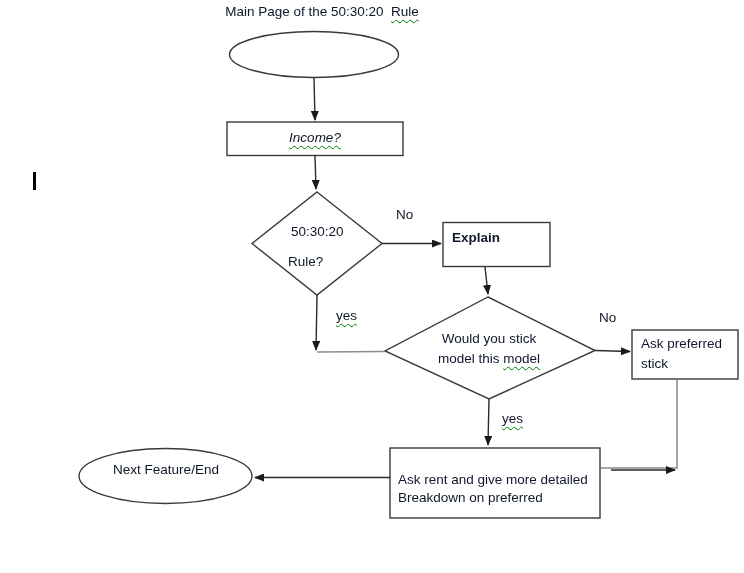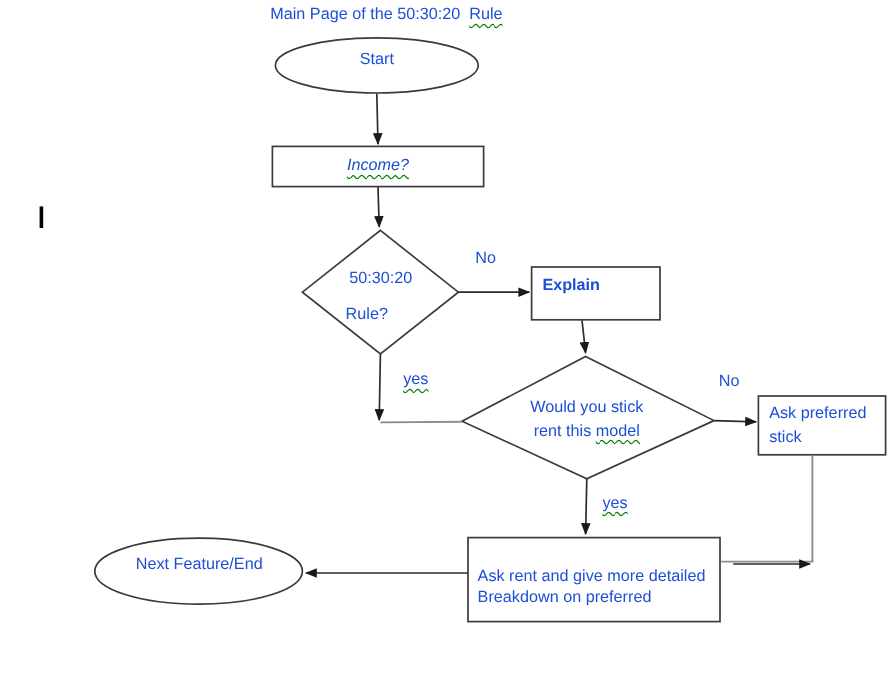--- a/index.html
+++ b/index.html
@@ -2,21 +2,21 @@
 <html><head>
 <meta charset="utf-8">
 <style>
   html,body{margin:0;padding:0;background:#fff;}
   .stage{
     position:relative;width:744px;height:573px;background:#ffffff;overflow:hidden;
     font-family:"Liberation Sans",sans-serif;color:#262626;
   }
   .layer{position:absolute;left:0;top:0;}
   .lbl{
-    position:absolute;font-size:13.5px;line-height:15px;white-space:pre;color:#1d4ed8;
+    position:absolute;font-size:13.5px;line-height:15px;white-space:pre;color:#0f172a;
   }
   .ctr{text-align:center;}
   .sq{
     text-decoration-line:underline;
     text-decoration-style:wavy;
     text-decoration-color:#007d00;
     text-decoration-thickness:1px;
     text-underline-offset:3px;
   }
   .cursor{position:absolute;left:33px;top:172px;width:3px;height:18px;background:#000;}
@@ -53,35 +53,34 @@
     <line class="gray" x1="385" y1="351.5" x2="317" y2="352"></line>
     <line class="conn" x1="317" y1="295" x2="316" y2="350" marker-end="url(#ah)"></line>
     <line class="conn" x1="489" y1="399" x2="488" y2="445" marker-end="url(#ah)"></line>
     <polyline class="gray" points="677,379.5 677,468 601,468"></polyline>
     <line class="conn" x1="611" y1="470" x2="675" y2="470" marker-end="url(#ah)"></line>
     <line class="conn" x1="390" y1="477.5" x2="255" y2="477.5" marker-end="url(#ah)"></line>
   </svg>
 
   <div class="lbl ctr" style="left:150px;top:4px;width:344px;"><span>Main Page of the 50:30:20  </span><span class="sq">Rule</span></div>
 
-  <div class="lbl ctr" style="left:230px;top:41px;width:168px;">Start</div>
 
   <div class="lbl ctr" style="left:227px;top:130px;width:176px;font-style:italic;"><span class="sq">Income?</span></div>
 
   <div class="lbl" style="left:291px;top:224px;">50:30:20</div>
   <div class="lbl" style="left:288px;top:254px;">Rule?</div>
 
   <div class="lbl" style="left:396px;top:207px;">No</div>
 
   <div class="lbl" style="left:452px;top:230px;font-weight:bold;">Explain</div>
 
   <div class="lbl" style="left:336px;top:308px;"><span class="sq">yes</span></div>
 
   <div class="lbl ctr" style="left:405px;top:331px;width:168px;">Would you stick</div>
-  <div class="lbl ctr" style="left:405px;top:351px;width:168px;"><span>rent this </span><span class="sq">model</span></div>
+  <div class="lbl ctr" style="left:405px;top:351px;width:168px;"><span>model this </span><span class="sq">model</span></div>
 
   <div class="lbl" style="left:599px;top:310px;">No</div>
 
   <div class="lbl" style="left:641px;top:336px;">Ask preferred</div>
   <div class="lbl" style="left:641px;top:356px;">stick</div>
 
   <div class="lbl" style="left:502px;top:411px;"><span class="sq">yes</span></div>
 
   <div class="lbl" style="left:398px;top:455px;margin-top:17px;">Ask rent and give more detailed</div>
   <div class="lbl" style="left:398px;top:490px;">Breakdown on preferred</div>

